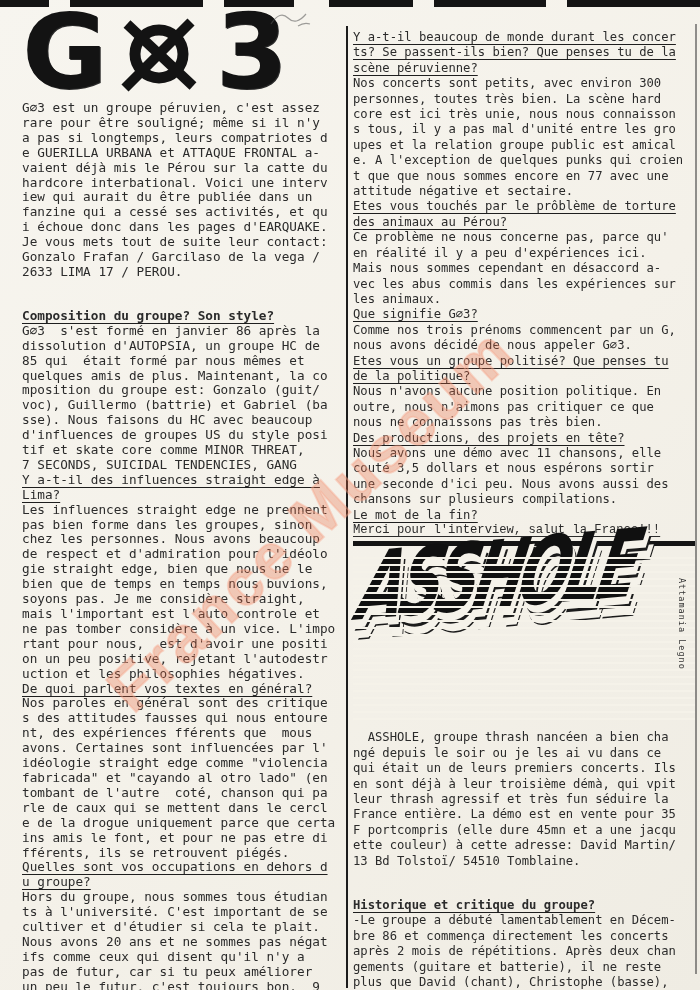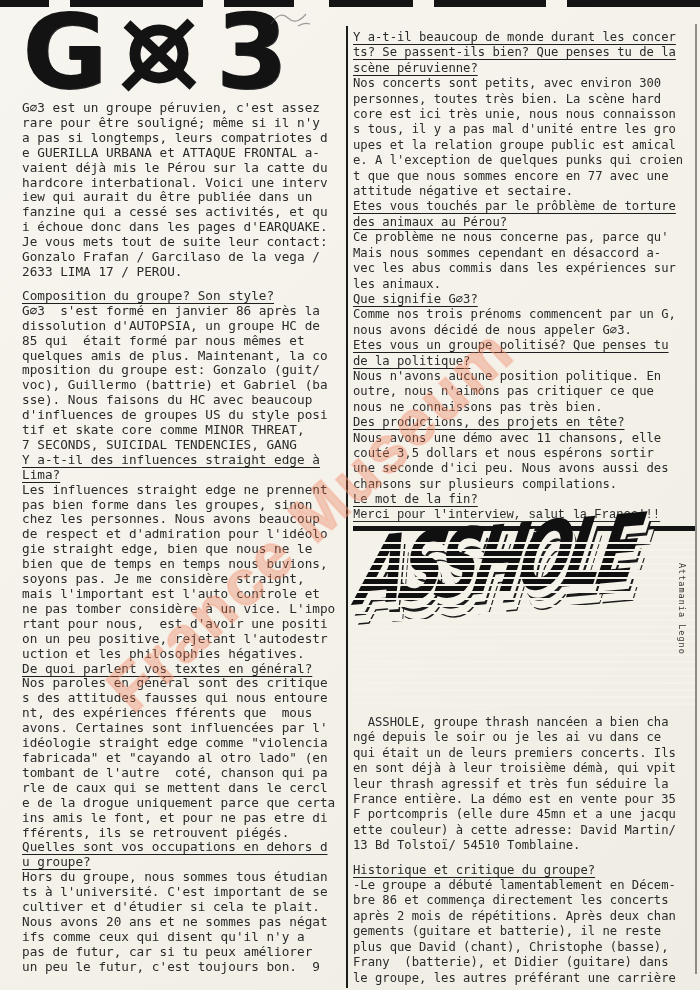--- a/index.html
+++ b/index.html
@@ -34,21 +34,21 @@
   
   .col{
     position:absolute;
     font-family:"DejaVu Sans Mono","Liberation Mono",monospace;
     color:#2b2b2b;
   }
   .left-col{left:22px;top:101px;width:336px;font-size:12.7px;line-height:14.9px;}
   .right-col{left:353px;top:30px;width:342px;font-size:12.2px;line-height:15.4px;}
   .ln{white-space:pre;}
   .blk{margin:0;}
-  .blk.gap{margin-top:9px;}
+  .blk.gap{margin-top:29px;font-weight:bold;}
   .blk.q .ln{
     text-decoration:underline;
     text-decoration-thickness:1.3px;
     text-underline-offset:2.5px;
     text-decoration-color:#1e1e1e;
   }
   .blk.u-all .ln{
     text-decoration:underline;
     text-decoration-thickness:1.3px;
     text-underline-offset:2.5px;
@@ -215,20 +215,21 @@
           <div class="ln">e. A l'exception de quelques punks qui croien</div>
           <div class="ln">t que que nous sommes encore en 77 avec une</div>
           <div class="ln">attitude négative et sectaire.</div>
         </div>
         <div class="blk q">
           <div class="ln">Etes vous touchés par le prôblème de torture</div>
           <div class="ln">des animaux au Pérou?</div>
         </div>
         <div class="blk a">
           <div class="ln">Ce problème ne nous concerne pas, parce qu'</div>
+          <div class="ln">en réalité il y a peu d'expériences ici.</div>
           <div class="ln">Mais nous sommes cependant en désaccord a-</div>
           <div class="ln">vec les abus commis dans les expériences sur</div>
           <div class="ln">les animaux.</div>
         </div>
         <div class="blk q">
           <div class="ln">Que signifie G∅3?</div>
         </div>
         <div class="blk a">
           <div class="ln">Comme nos trois prénoms commencent par un G,</div>
           <div class="ln">nous avons décidé de nous appeler G∅3.</div>

